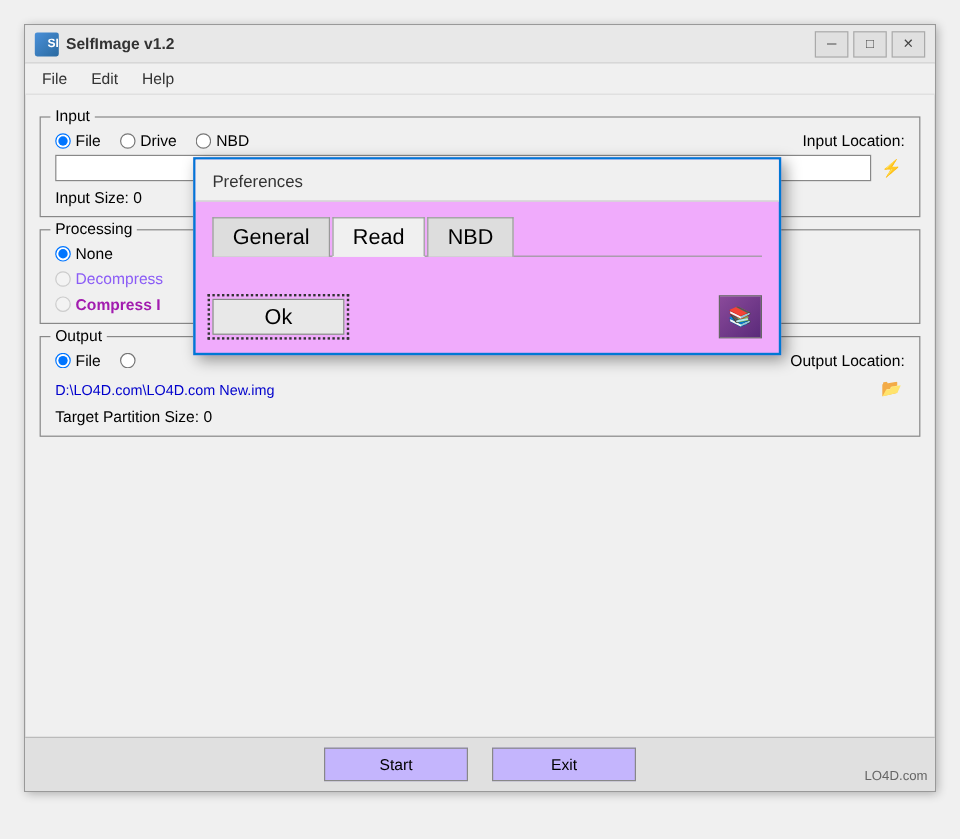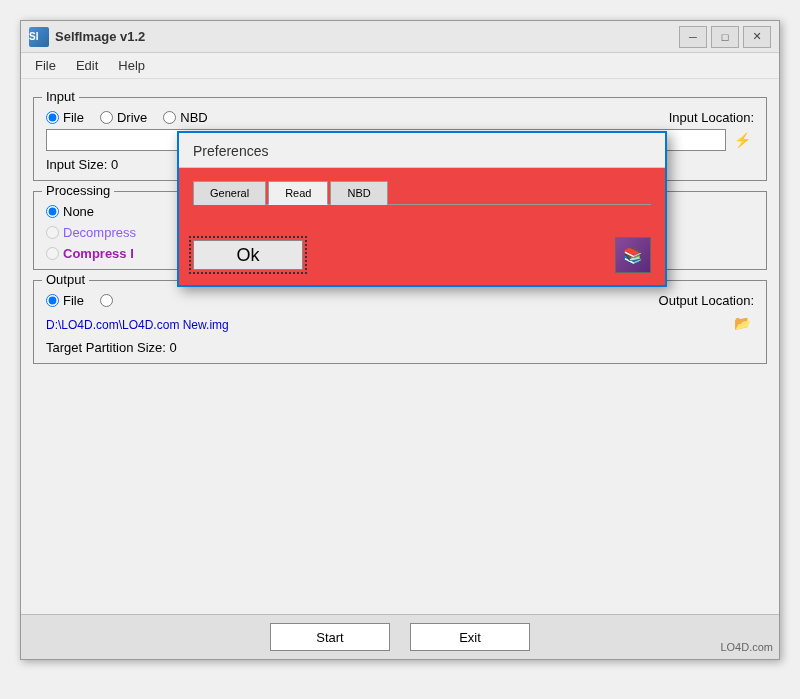--- a/index.html
+++ b/index.html
@@ -36,21 +36,21 @@
       user-select: none;
     }
     .title-bar-icon {
       width: 20px;
       height: 20px;
       margin-right: 6px;
       background: linear-gradient(135deg, #4a90d9, #2a6aa0);
       border-radius: 2px;
       display: flex;
       align-items: center;
-      justify-content: flex-start;
+      justify-content: flex-end;
       font-size: 10px;
       color: white;
       font-weight: bold;
     }
     .title-bar-title {
       flex: 1;
       font-size: 13px;
       color: #333;
       font-weight: bold;
     }
@@ -132,48 +132,47 @@
       background: #e0e0e0;
       border-top: 1px solid #bbb;
       display: flex;
       align-items: center;
       justify-content: center;
       gap: 20px;
     }
     .footer-btn {
       width: 120px;
       height: 28px;
-      background: #ffffff;
+      background: #c4b5fd;
       border: 1px solid #888;
       cursor: pointer;
       font-size: 13px;
     }
 
     
     .watermark {
       position: absolute;
       bottom: 6px;
       right: 6px;
       font-size: 11px;
       color: #666;
       display: flex;
       align-items: center;
       gap: 3px;
     }
 
     
     .dialog {
       width: 490px;
-      background: #ef4444;
+      background: #f0abfc;
       border: 2px solid #0078d4;
       box-shadow: 4px 4px 12px rgba(0,0,0,0.4);
       position: absolute;
       top: 110px;
       left: 140px;
-      margin-left: 16px;
     }
     .dialog-title-bar {
       background: #f0f0f0;
       padding: 10px 14px 8px;
       border-bottom: 1px solid #ccc;
       font-size: 14px;
       font-weight: normal;
       color: #333;
     }
     .dialog-body {
@@ -186,21 +185,21 @@
       border-bottom: 1px solid #999;
       margin-bottom: 12px;
     }
     .tab {
       padding: 5px 16px;
       border: 1px solid #999;
       border-bottom: none;
       margin-right: 2px;
       cursor: pointer;
       background: #ddd;
-      font-size: 11px;
+      font-size: 18px;
       position: relative;
       bottom: -1px;
     }
     .tab.active {
       background: #f0f0f0;
       border-bottom: 1px solid #f0f0f0;
       z-index: 1;
     }
 
     

